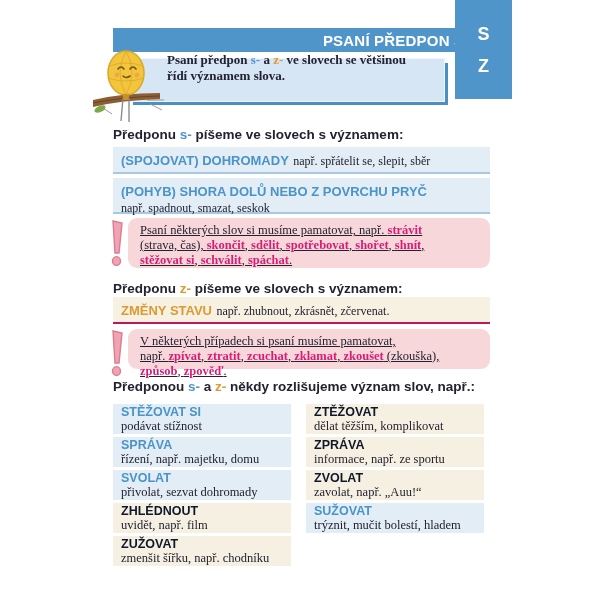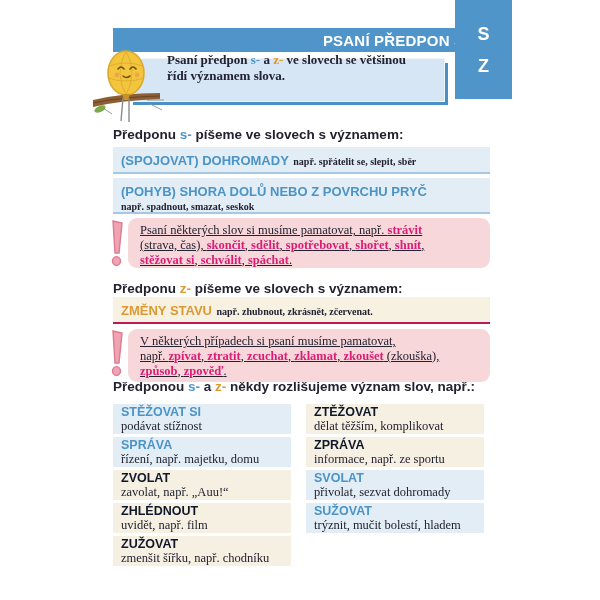--- a/index.html
+++ b/index.html
@@ -24,28 +24,28 @@
   .h1{top:127px;}.h2{top:281px;}.h3{top:379px;}
   
   .rule-box{position:absolute;left:113px;width:377px;box-sizing:border-box;padding:4px 8px 3px 8px;
             background:#e3edf6;border-bottom:2px solid #a6c8e4;}
   .rule-1{top:147px;height:27px;}
   .rule-2{top:178px;height:36px;}
   .rule-z{top:297px;height:27px;background:#f7f1e2;border-bottom:2px solid #be185d;}
   .rule-term{font-weight:bold;font-size:13px;white-space:nowrap;}
   .term-blue{color:#4a94c8;}
   .term-orange{color:#dc9934;}
-  .rule-example{font-family:"Liberation Serif",serif;font-weight:bold;font-size:10px;color:#222230;white-space:nowrap;}
+  .rule-example{font-family:"Liberation Serif",serif;font-weight:normal;font-size:12px;color:#222230;white-space:nowrap;}
   .inline-ex{display:inline;} .block-ex{display:block;margin-top:1px;}
   
   .warn-box{position:absolute;left:128px;width:362px;box-sizing:border-box;background:#f8d7da;
             border-radius:9px;padding:5px 12px;font-family:"Liberation Serif",serif;
             font-size:12.5px;line-height:14.8px;white-space:nowrap;text-decoration:underline;}
   .warn-1{top:218px;height:50px;}
-  .warn-2{top:329px;height:53px;}
+  .warn-2{top:329px;height:40px;}
   .excl{position:absolute;left:108px;width:19px;height:48px;}
   .excl-1{top:220px;} .excl-2{top:330px;}
   
   .rt-d{color:#222230;}
   .rt-b{color:#4e95c9;}
   .rt-o{color:#dc9934;}
   .rt-m{color:#d91d77;font-weight:bold;}
   
   .comparison{position:absolute;left:113px;top:404px;width:377px;
               display:grid;grid-template-columns:178px 178px;column-gap:15px;row-gap:3px;}
@@ -143,27 +143,27 @@
         <div class="tdesc">dělat těžším, komplikovat</div>
       </div>
       <div class="tcell cell-s">
         <div class="tterm">SPRÁVA</div>
         <div class="tdesc">řízení, např. majetku, domu</div>
       </div>
       <div class="tcell cell-z">
         <div class="tterm">ZPRÁVA</div>
         <div class="tdesc">informace, např. ze sportu</div>
       </div>
+      <div class="tcell cell-s">
+        <div class="tterm">SVOLAT</div>
+        <div class="tdesc">přivolat, sezvat dohromady</div>
+      </div>
       <div class="tcell cell-z">
         <div class="tterm">ZVOLAT</div>
         <div class="tdesc">zavolat, např. „Auu!“</div>
-      </div>
-      <div class="tcell cell-s">
-        <div class="tterm">SVOLAT</div>
-        <div class="tdesc">přivolat, sezvat dohromady</div>
       </div>
       <div class="tcell cell-z">
         <div class="tterm">ZHLÉDNOUT</div>
         <div class="tdesc">uvidět, např. film</div>
       </div>
       <div class="tcell cell-s">
         <div class="tterm">SUŽOVAT</div>
         <div class="tdesc">trýznit, mučit bolestí, hladem</div>
       </div>
       <div class="tcell cell-z">

